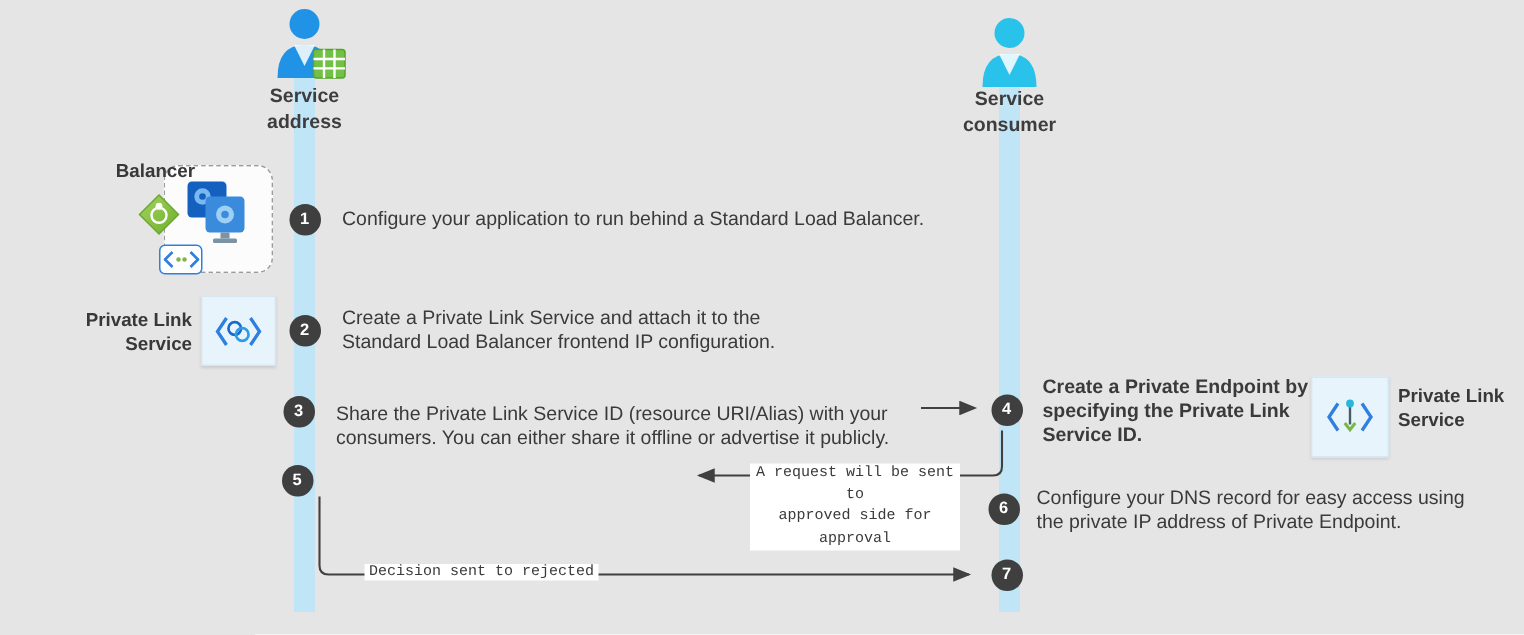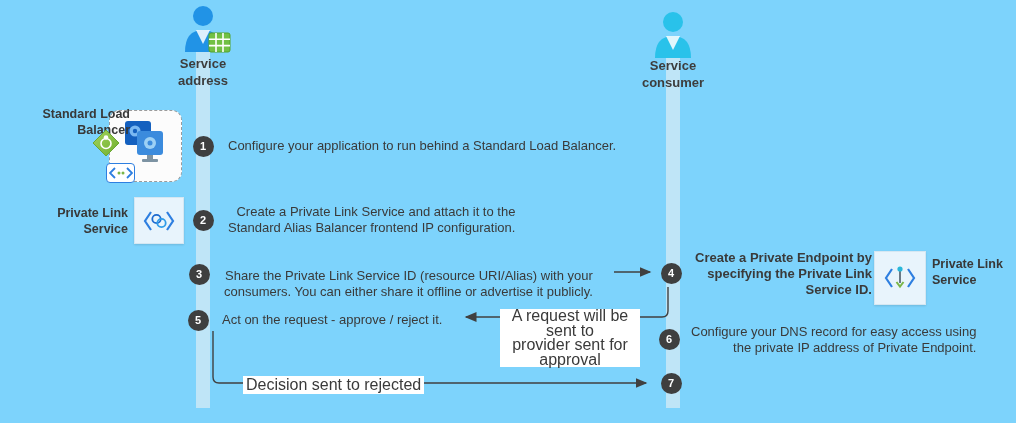--- a/index.html
+++ b/index.html
@@ -1,53 +1,53 @@
 <!DOCTYPE html>
 <html><head>
 <meta charset="utf-8">
 <style>
   html,body{margin:0;padding:0;background:#ffffff;}
   .canvas{
-    position:relative;width:1016px;height:423px;background:#7dd3fc;
+    position:relative;width:1016px;height:423px;background:#e5e5e5;
     font-family:"Liberation Sans","DejaVu Sans",sans-serif;
     color:#3a3a3a;overflow:hidden;
   }
   .lane{position:absolute;width:14px;background:#bfe5f7;z-index:1;}
   .lane-provider{left:196px;top:44px;height:364px;}
   .lane-consumer{left:666px;top:50px;height:358px;}
   .connectors{position:absolute;left:0;top:0;z-index:2;pointer-events:none;}
   .abs{position:absolute;z-index:3;}
   .actor-label{font-weight:bold;font-size:13px;line-height:17px;text-align:center;color:#3d3d3d;}
   .actor-label-provider{left:153px;top:55px;width:100px;}
   .actor-label-consumer{left:623px;top:57px;width:100px;}
   .step-circle{
     position:absolute;z-index:4;width:21px;height:21px;border-radius:50%;
     background:#3f3f3f;color:#ffffff;font-size:11px;font-weight:bold;
     display:flex;align-items:center;justify-content:center;
   }
-  .step-text{position:absolute;z-index:3;font-size:13px;line-height:16px;color:#3a3a3a;white-space:nowrap;text-align:right;}
+  .step-text{position:absolute;z-index:3;font-size:13px;line-height:16px;color:#3a3a3a;white-space:nowrap;}
   .side-label{position:absolute;z-index:3;font-weight:bold;font-size:12.5px;line-height:16px;color:#383838;}
   .side-label.right{text-align:right;}
   .dashed-box{
     position:absolute;left:109px;top:110px;width:71px;height:70px;
     border:1.5px dashed #9b9b9b;border-radius:10px;background:#fcfcfc;z-index:2;
   }
   .icon-tile{
     position:absolute;z-index:3;background:#e8f4fc;border:1px solid #d5e7f2;
     box-shadow:0 1px 2px rgba(0,0,0,0.12);
     display:flex;align-items:center;justify-content:center;
   }
   .tile-pls{left:134px;top:197px;width:48px;height:45px;}
   .tile-ple{left:874px;top:251px;width:50px;height:52px;}
   .chip{
     position:absolute;left:106px;top:163px;width:27px;height:18px;z-index:4;
     background:#ffffff;border:1.5px solid #2e7fe0;border-radius:4px;
     display:flex;align-items:center;justify-content:center;
   }
-  .note{position:absolute;z-index:4;font-size:16px;color:#3a3a3a;background:#ffffff;}
+  .note{position:absolute;z-index:4;font-size:10px;color:#3a3a3a;background:#ffffff;font-family:Liberation Mono, monospace;}
   .note-request{left:500px;top:309px;width:140px;text-align:center;line-height:14.5px;}
   .note-decision{left:243px;top:376px;padding:0 3px;white-space:nowrap;}
 </style>
 </head>
 <body>
 
 <div class="canvas">
 
   <div class="lane lane-provider"></div>
   <div class="lane lane-consumer"></div>
@@ -92,21 +92,20 @@
     <circle cx="26" cy="12" r="10" fill="#29c2ea"></circle>
     <path d="M8,48 Q8,26 26,26 Q44,26 44,48 Z" fill="#29c2ea"></path>
     <path d="M19,26 L33,26 L26,40 Z" fill="#ffffff" opacity="0.85"></path>
   </svg>
   <div class="abs actor-label actor-label-consumer">
     <div>Service</div>
     <div>consumer</div>
   </div>
 
   <div class="side-label right" style="left:16px;top:106px;width:114px;">
-    <div>Standard Load</div>
     <div>Balancer</div>
   </div>
   <svg class="abs" style="left:91px;top:128px;" width="30" height="30" viewBox="0 0 30 30">
     <polygon points="15,2 28,15 15,28 2,15" fill="url(#gradGreen)" stroke="#6aa832" stroke-width="1"></polygon>
     <circle cx="15" cy="15.5" r="5" fill="none" stroke="#ffffff" stroke-width="1.6"></circle>
     <circle cx="15" cy="9.5" r="2.3" fill="#ffffff"></circle>
   </svg>
   <div class="dashed-box">
     <svg style="position:absolute;left:13px;top:8px;" width="46" height="46" viewBox="0 0 46 46">
       <rect x="2" y="2" width="26" height="24" rx="3" fill="#1460bf"></rect>
@@ -161,38 +160,35 @@
   <div class="step-circle" style="left:660.5px;top:262.5px;">4</div>
   <div class="step-circle" style="left:187.5px;top:309.5px;">5</div>
   <div class="step-circle" style="left:658.5px;top:328.5px;">6</div>
   <div class="step-circle" style="left:660.5px;top:372.5px;">7</div>
 
   <div class="step-text" style="left:228px;top:138px;">
     <div>Configure your application to run behind a Standard Load Balancer.</div>
   </div>
   <div class="step-text" style="left:228px;top:204px;">
     <div>Create a Private Link Service and attach it to the</div>
-    <div>Standard Alias Balancer frontend IP configuration.</div>
+    <div>Standard Load Balancer frontend IP configuration.</div>
   </div>
   <div class="step-text" style="left:224px;top:258px;margin-top:10px;">
     <div>Share the Private Link Service ID (resource URI/Alias) with your</div>
     <div>consumers. You can either share it offline or advertise it publicly.</div>
   </div>
   <div class="step-text" style="left:695px;top:250px;font-weight:bold;">
     <div>Create a Private Endpoint by</div>
     <div>specifying the Private Link</div>
     <div>Service ID.</div>
   </div>
-  <div class="step-text" style="left:222px;top:312px;">
-    <div>Act on the request - approve / reject it.</div>
-  </div>
   <div class="step-text" style="left:691px;top:324px;">
     <div>Configure your DNS record for easy access using</div>
     <div>the private IP address of Private Endpoint.</div>
   </div>
 
   <div class="note note-request">
     <div>A request will be sent to</div>
-    <div>provider sent for approval</div>
+    <div>approved side for approval</div>
   </div>
   <div class="note note-decision">Decision sent to rejected</div>
 
 </div>
 
 </body></html>

